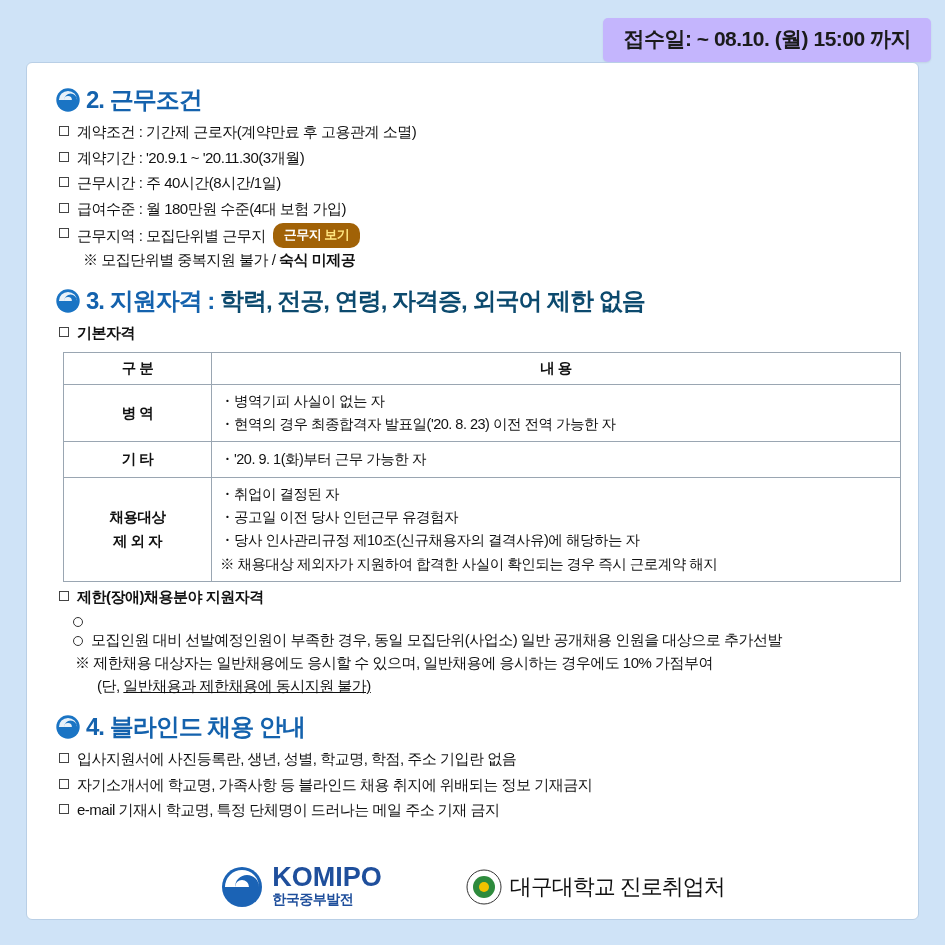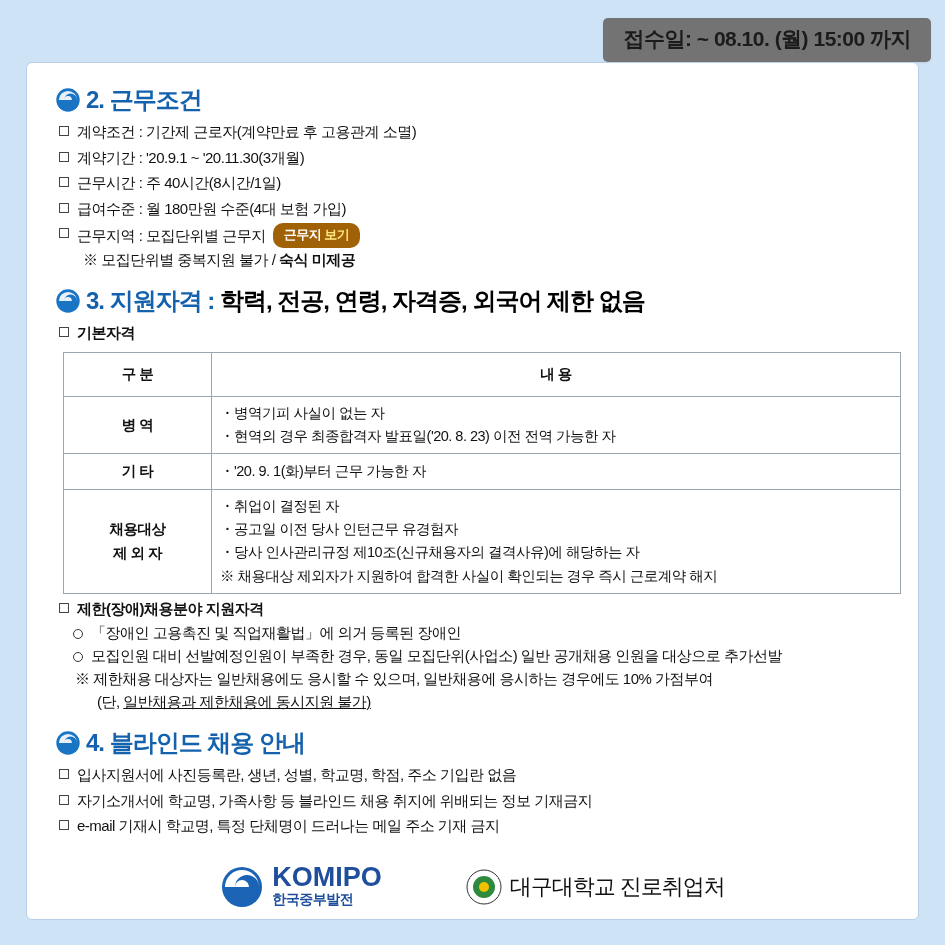--- a/index.html
+++ b/index.html
@@ -9,21 +9,21 @@
     background: #cfe3f7;
     font-family: "Liberation Sans", sans-serif;
     color: #111;
     overflow: hidden;
   }
   .page { position: relative; width:945px; height:945px; }
 
   
   .deadline {
     position:absolute; top:18px; right:14px;
-    background:#737373;
+    background:#c4b5fd;
     padding:7px 20px 9px 20px;
     border-radius:5px;
     font-size:21px; font-weight:bold; color:#1b1b1b;
     letter-spacing:-0.5px;
     box-shadow: 0 1px 2px rgba(0,0,0,0.08);
   }
 
   
   .card {
     position:absolute; left:26px; top:62px;
@@ -34,21 +34,21 @@
     padding: 14px 22px 0 22px;
   }
 
   
   .sec-head { display:flex; align-items:center; margin:10px 0 8px 6px; }
   .sec-head .swirl { width:26px; height:26px; margin-right:5px; flex:0 0 auto; }
   .sec-title {
     font-size:24px; font-weight:bold; color:#1462ad; letter-spacing:-1px;
     line-height:1;
   }
-  .sec-title .sub { color:#000000; font-weight:bold; }
+  .sec-title .sub { color:#0c4a6e; font-weight:bold; }
 
   
   .cbline { display:flex; align-items:flex-start; margin:3px 0 3px 10px; font-size:15px; letter-spacing:-0.5px; }
   .cbox {
     display:inline-block; width:10px; height:10px;
     border:1.3px solid #444; margin:5px 8px 0 0; flex:0 0 auto;
   }
   .cbline .txt { line-height:1.5; }
   .bold { font-weight:bold; }
 
@@ -74,21 +74,21 @@
     border-collapse: collapse;
     font-size:14.5px;
     letter-spacing:-0.5px;
   }
   table.info th, table.info td {
     border:1px solid #9aa6b2;
     padding:5px 8px;
     vertical-align:middle;
   }
   table.info th { background:#ffffff; font-weight:bold; text-align:center; }
-  table.info thead th { padding:12px 8px; }
+  table.info thead th { padding:6px 8px; }
   table.info td.label { text-align:center; font-weight:bold; white-space:pre-line; line-height:1.7; }
   table.info td.content { text-align:left; line-height:1.6; }
   .dotitem { display:block; }
 
   
   .oline { display:flex; align-items:flex-start; margin:4px 0 4px 24px; font-size:15px; letter-spacing:-0.5px; }
   .ocircle { flex:0 0 auto; width:10px; height:10px; border:1.4px solid #333; border-radius:50%; margin:5px 8px 0 0; }
   .subnote { margin:4px 0 2px 26px; font-size:15px; letter-spacing:-0.5px; }
   .subnote2 { margin:4px 0 2px 48px; font-size:15px; letter-spacing:-0.5px; }
   .uline { text-decoration: underline; }
@@ -199,21 +199,20 @@
         </tr>
       </tbody>
     </table>
 
     <div class="cbline">
       <span class="cbox"></span>
       <span class="txt bold">제한(장애)채용분야 지원자격</span>
     </div>
     <div class="oline">
       <span class="ocircle"></span>
-      <span>「장애인 고용촉진 및 직업재활법」에 의거 등록된 장애인</span>
     </div>
     <div class="oline">
       <span class="ocircle"></span>
       <span>모집인원 대비 선발예정인원이 부족한 경우, 동일 모집단위(사업소) 일반 공개채용 인원을 대상으로 추가선발</span>
     </div>
     <div class="subnote">※ 제한채용 대상자는 일반채용에도 응시할 수 있으며, 일반채용에 응시하는 경우에도 10% 가점부여</div>
     <div class="subnote2">
       <span>(단, </span><span class="uline">일반채용과 제한채용에 동시지원 불가)</span>
     </div>
 

